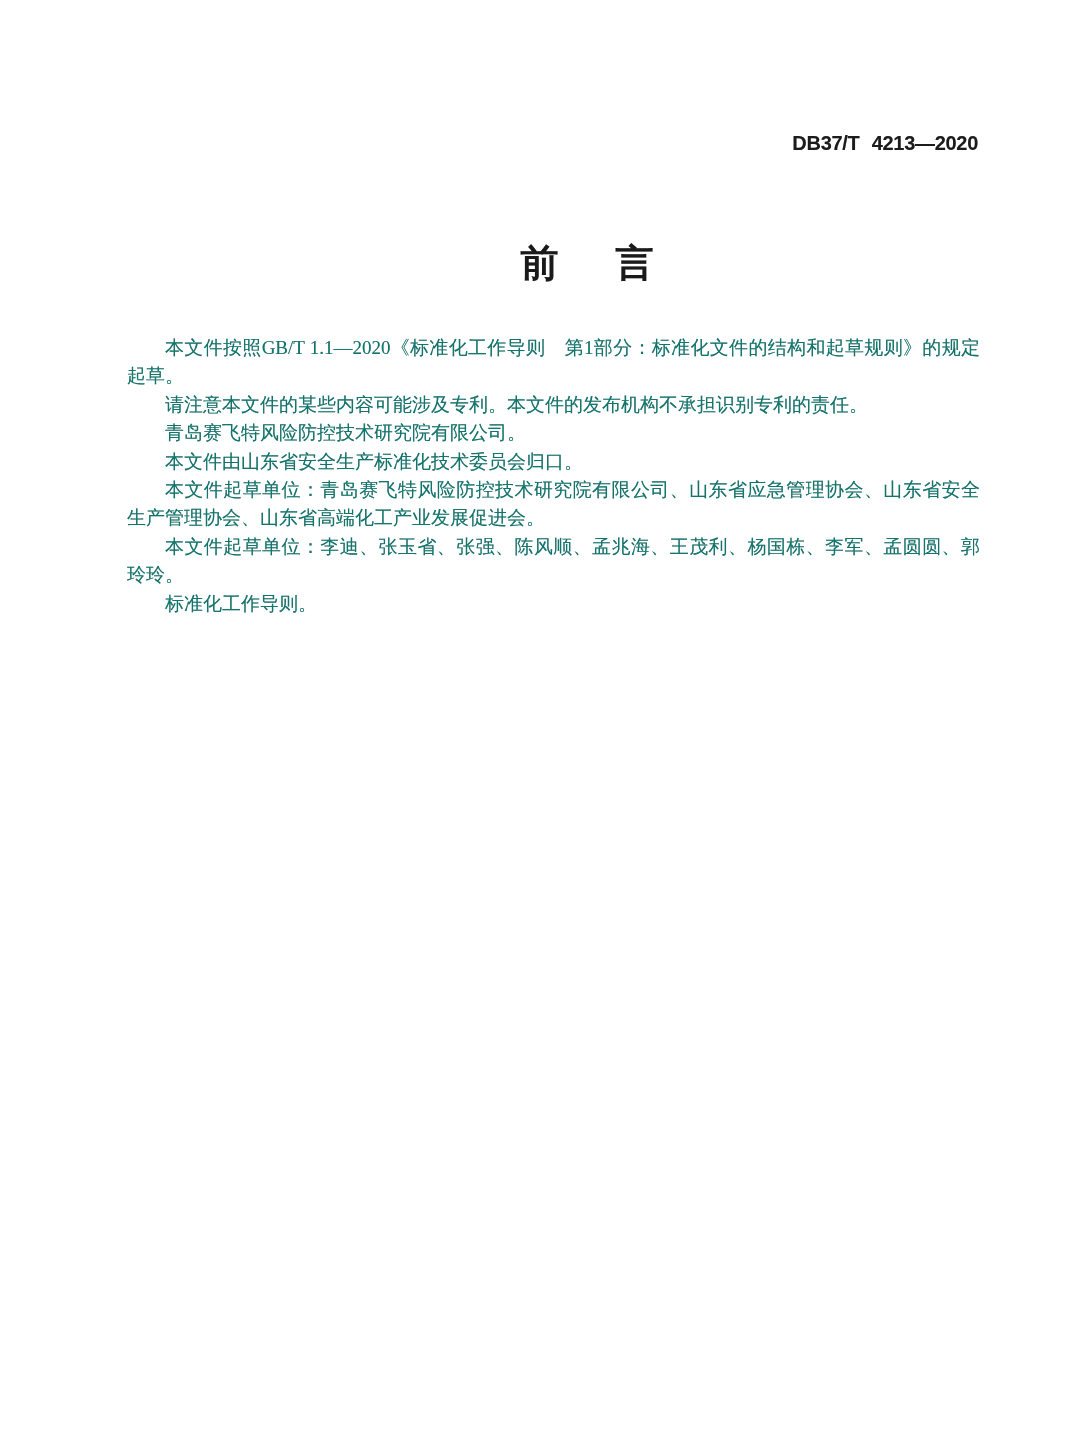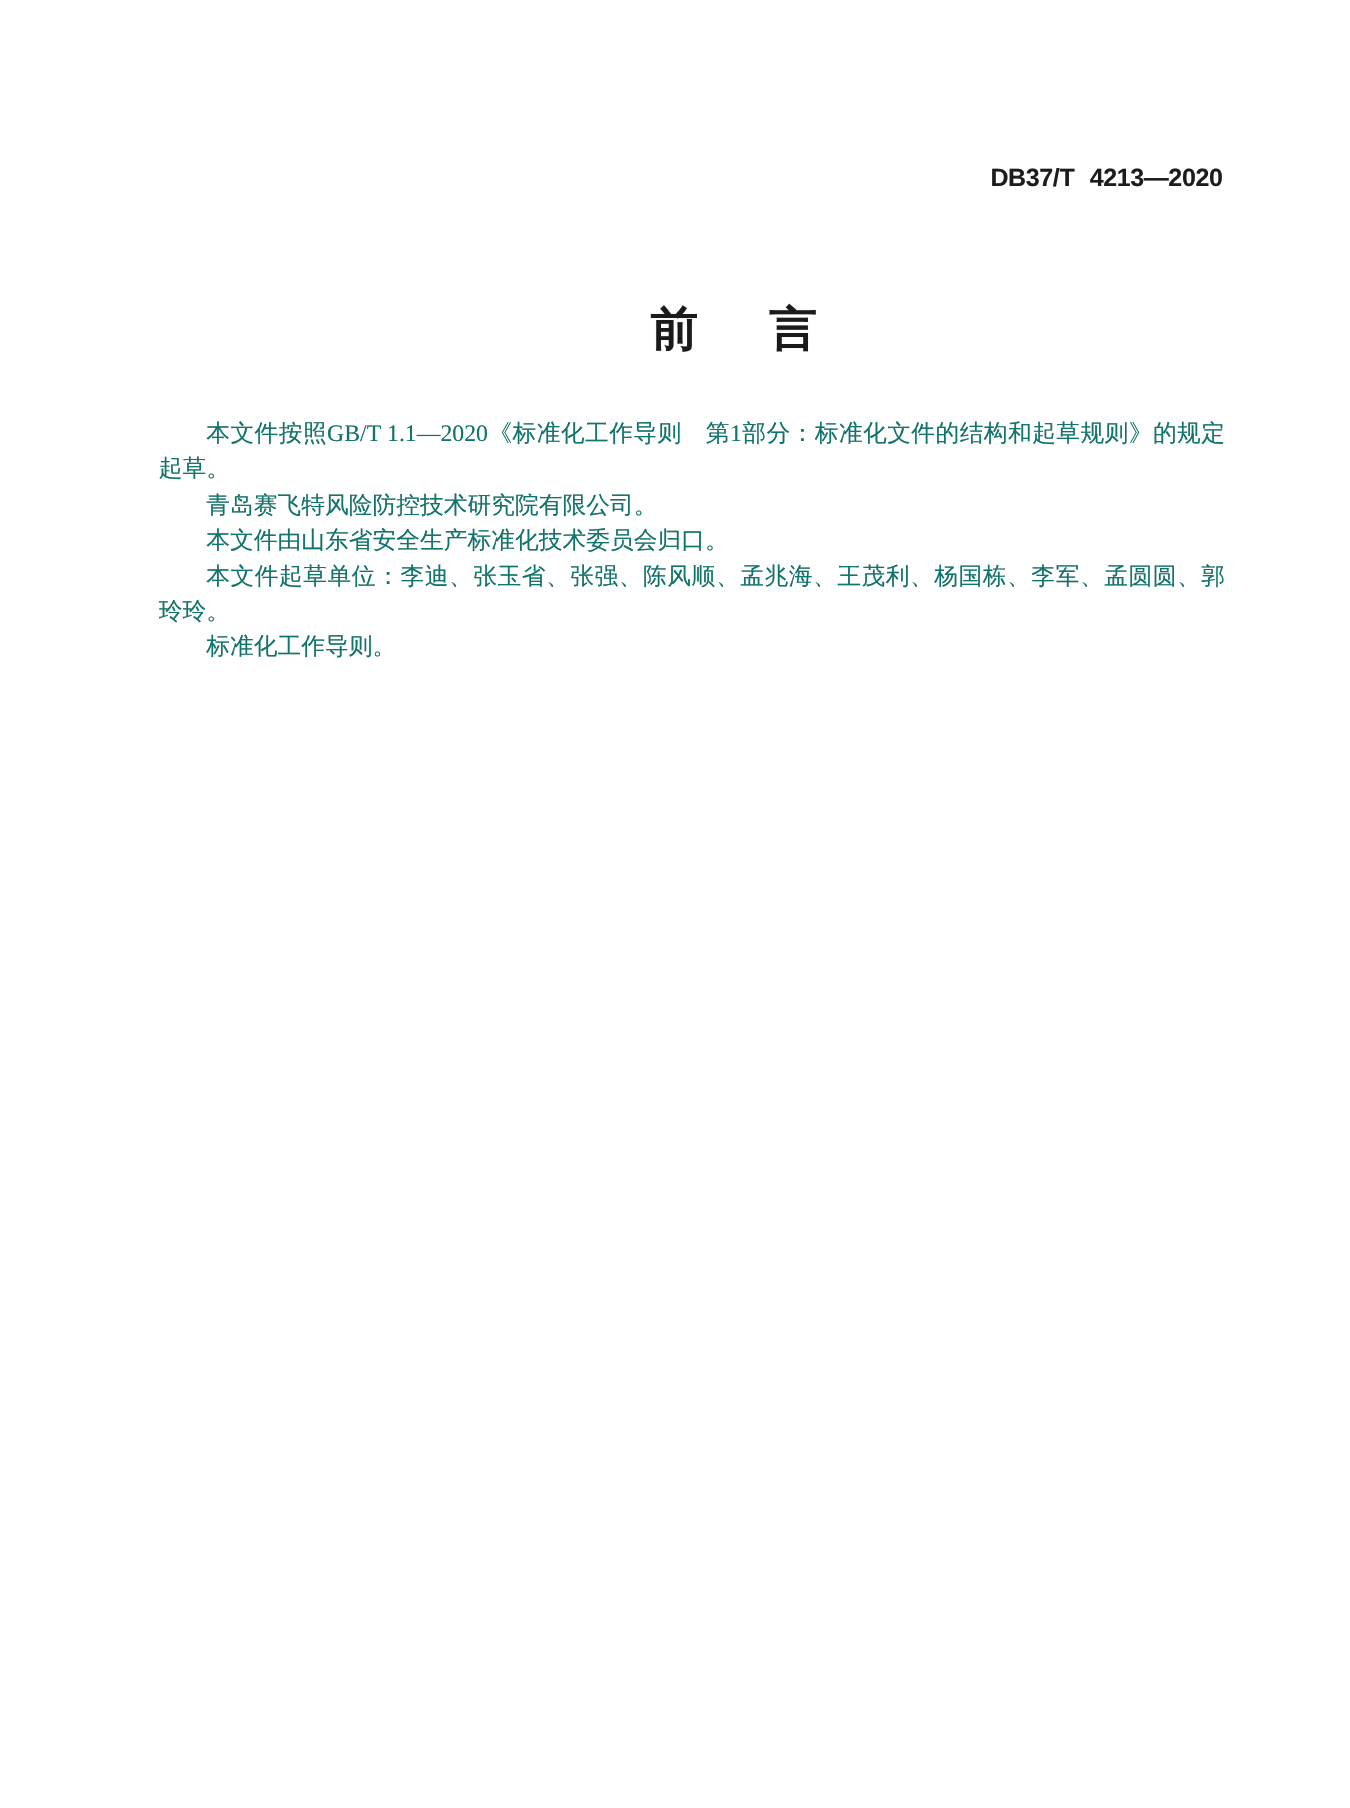--- a/index.html
+++ b/index.html
@@ -73,21 +73,23 @@
 <body>
 
 <div class="page">
 
   <div class="header-code">DB37/T 4213—2020</div>
 
   <div class="doc-title">前言</div>
 
   <div class="body-text">
     <p>本文件按照GB/T 1.1—2020《标准化工作导则　第1部分：标准化文件的结构和起草规则》的规定起草。</p>
+    <p>请注意本文件的某些内容可能涉及专利。本文件的发布机构不承担识别专利的责任。</p>
     <p>青岛赛飞特风险防控技术研究院有限公司。</p>
     <p>本文件由山东省安全生产标准化技术委员会归口。</p>
+    <p>本文件起草单位：青岛赛飞特风险防控技术研究院有限公司、山东省应急管理协会、山东省安全生产管理协会、山东省高端化工产业发展促进会。</p>
     <p>本文件起草单位：李迪、张玉省、张强、陈风顺、孟兆海、王茂利、杨国栋、李军、孟圆圆、郭玲玲。</p>
     <p>标准化工作导则。</p>
   </div>
 
   <div class="page-number">II</div>
 
 </div>
 
 </body></html>

